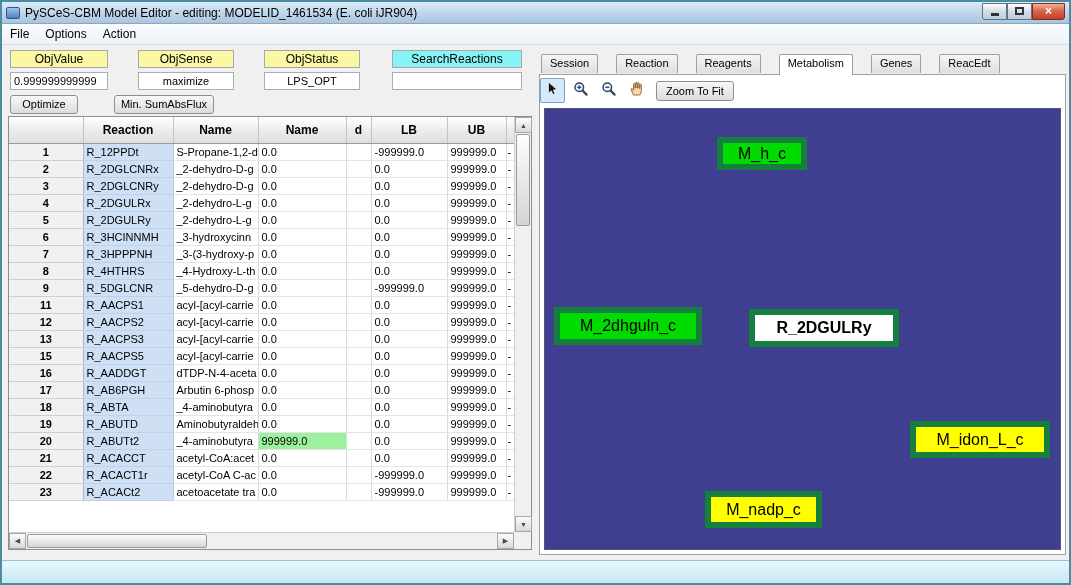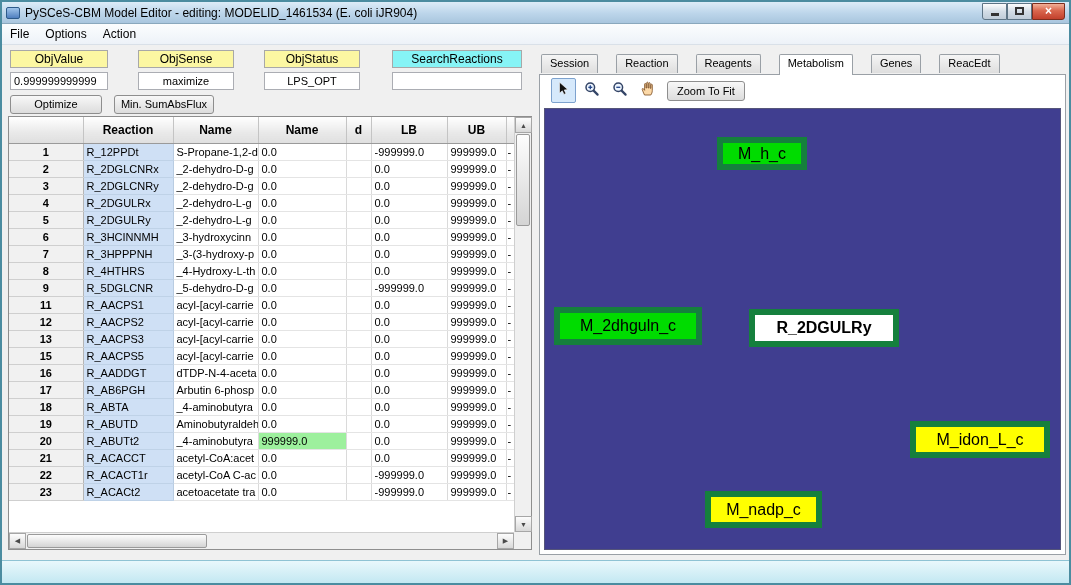--- a/index.html
+++ b/index.html
@@ -72,21 +72,21 @@
   .hscroll .sb-thumb{top:1px;bottom:1px;left:18px;width:180px;}
   .sb-corner{position:absolute;right:0;bottom:0;width:17px;height:17px;background:#f0f0f0;}
 
   
   .right-panel{position:absolute;left:537px;top:52px;width:527px;height:501px;}
   .tab-strip{height:20px;display:flex;gap:18px;padding-left:2px;}
   .tab{height:19px;padding:2px 8px;font-size:11px;border:1px solid #9aa0a6;border-bottom:none;
     border-radius:2px 2px 0 0;background:linear-gradient(#f5f5f5,#dedede);white-space:nowrap;}
   .tab.active{background:#fff;height:21px;margin-bottom:-1px;position:relative;z-index:2;}
   .panel-box{position:absolute;left:0;right:0;top:20px;bottom:0;border:1px solid #9aa0a6;background:#fff;}
-  .canvas-toolbar{height:31px;display:flex;align-items:center;gap:3px;padding:0 11px;}
+  .canvas-toolbar{height:31px;display:flex;align-items:center;gap:3px;padding:0 0;}
   .tool{width:25px;height:25px;display:flex;align-items:center;justify-content:center;border:1px solid transparent;border-radius:2px;}
   .tool.selected{background:#d6e9fb;border-color:#7da2ce;}
   .zoomfit{height:20px;padding:0 9px;line-height:18px;margin-left:4px;}
   .canvas{position:absolute;left:4px;right:4px;top:33px;bottom:4px;border:1px solid #55557a;overflow:hidden;}
   .node{position:absolute;display:flex;align-items:center;justify-content:center;
     border:6px solid #15803d;font-size:16px;color:#000;white-space:nowrap;}
   .node.reaction{font-weight:bold;}
 
   
   .statusbar{position:absolute;left:0;right:0;bottom:0;height:23px;
@@ -123,21 +123,21 @@
     <div class="flabel yellow" style="left:8px;width:98px;">ObjValue</div>
     <div class="flabel yellow" style="left:136px;width:96px;">ObjSense</div>
     <div class="flabel yellow" style="left:262px;width:96px;">ObjStatus</div>
     <div class="flabel cyan" style="left:390px;width:130px;">SearchReactions</div>
 
     <div class="fvalue" style="left:8px;width:98px;">0.999999999999</div>
     <div class="fvalue" style="left:136px;width:96px;text-align:center;">maximize</div>
     <div class="fvalue" style="left:262px;width:96px;text-align:center;">LPS_OPT</div>
     <input class="fvalue" style="left: 390px; width: 130px;" value="">
 
-    <div class="btn fbtn" style="left:8px;width:92px;">Optimize</div>
+    <div class="btn fbtn" style="left:8px;width:68px;">Optimize</div>
     <div class="btn fbtn" style="left:104px;width:100px;margin-left:8px;">Min. SumAbsFlux</div>
   </div>
 
   <div class="table-wrap">
     <div class="grid-scroll">
       <table>
         <colgroup>
           <col class="w-num">
             <col class="w-reaction">
             <col class="w-name">

